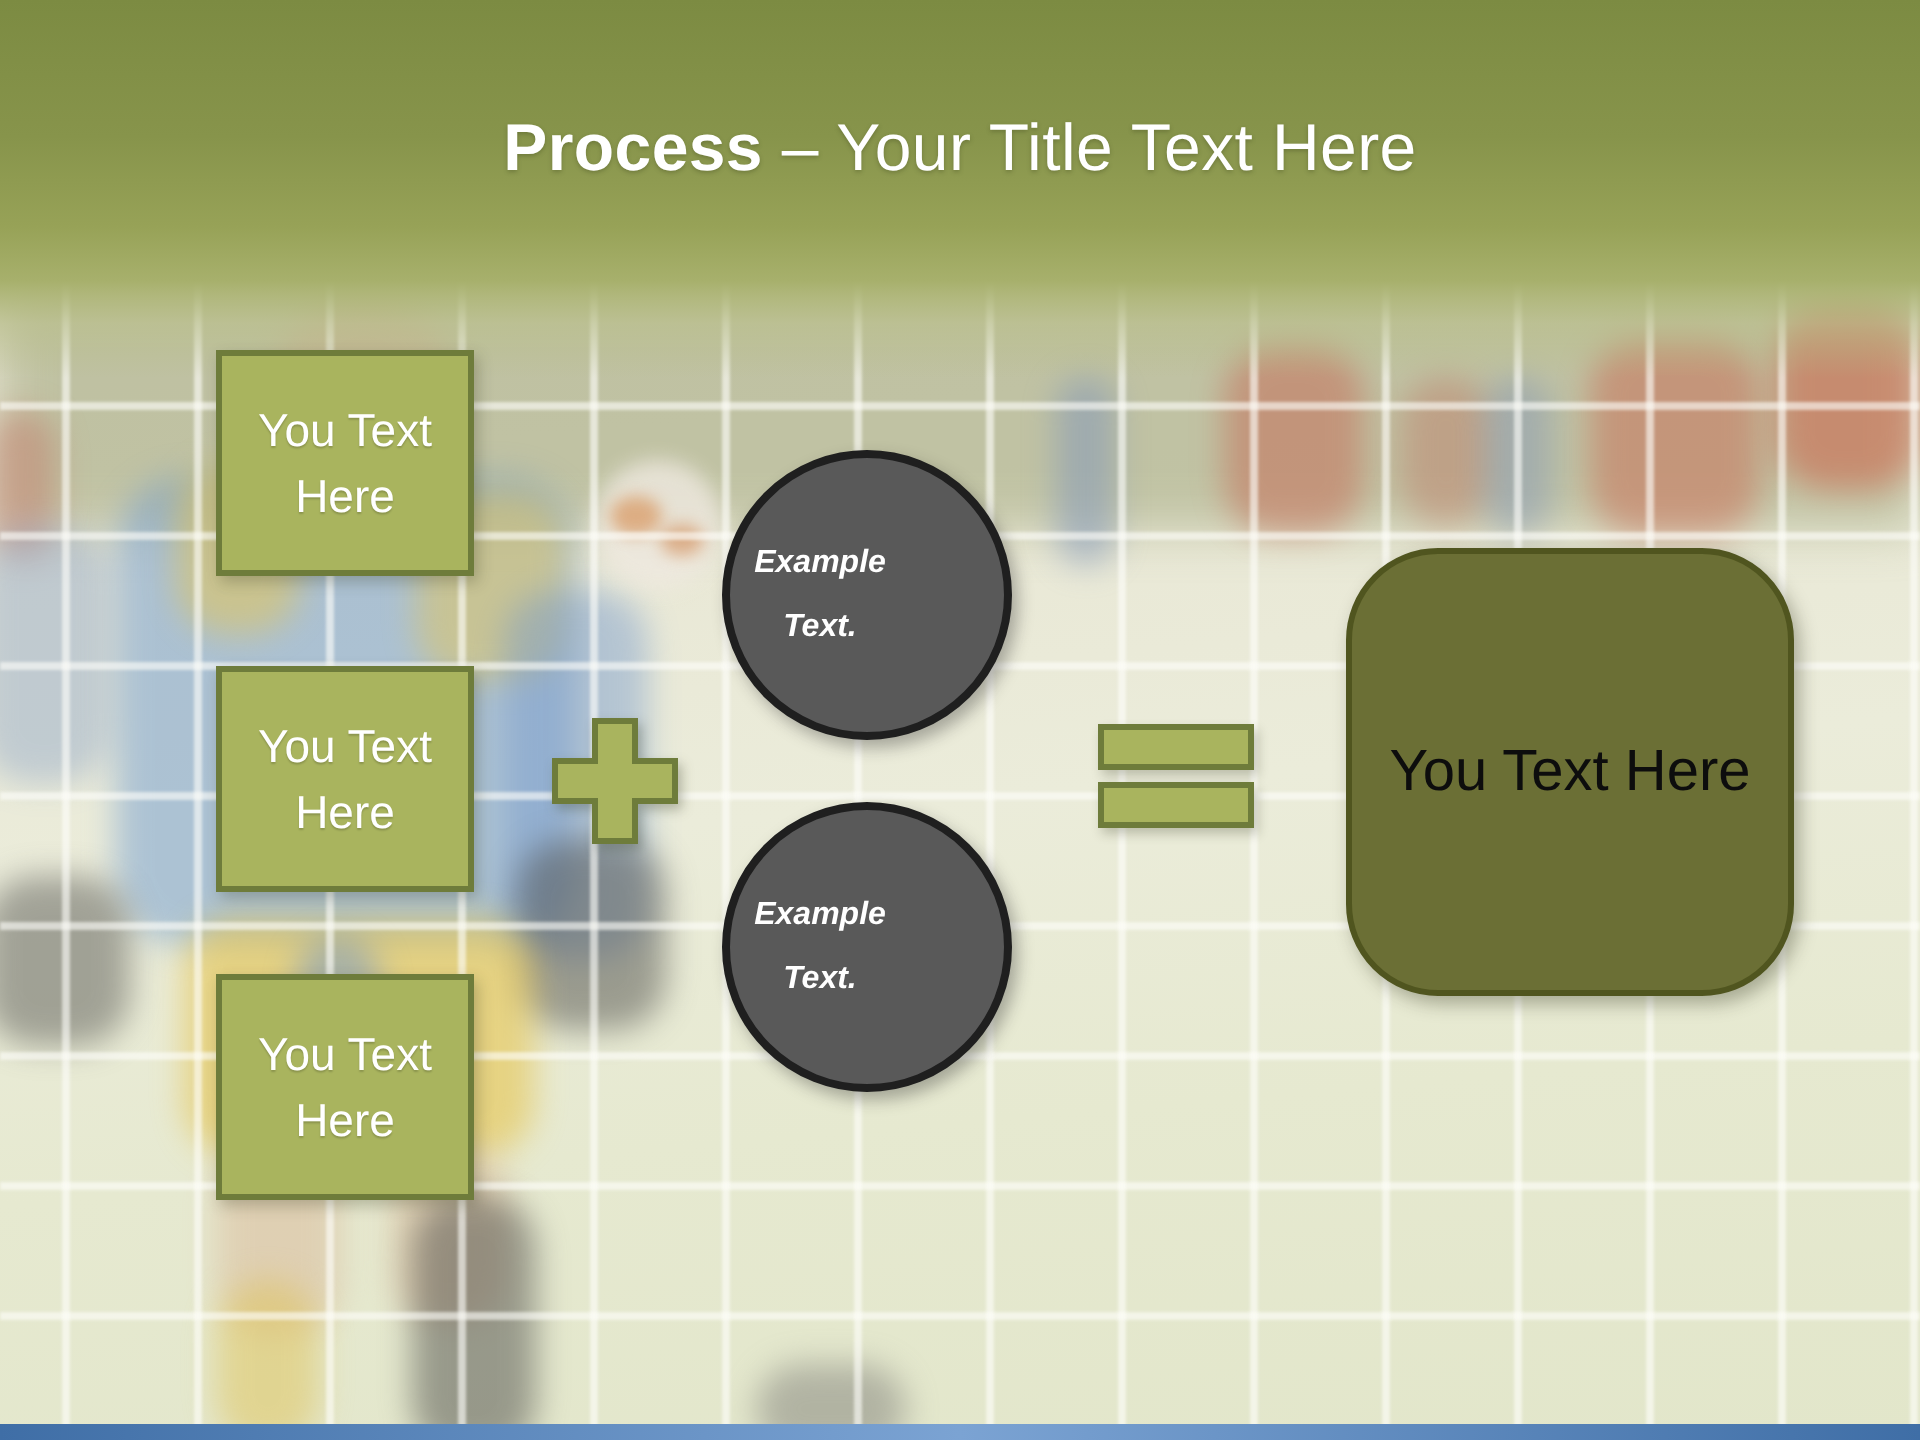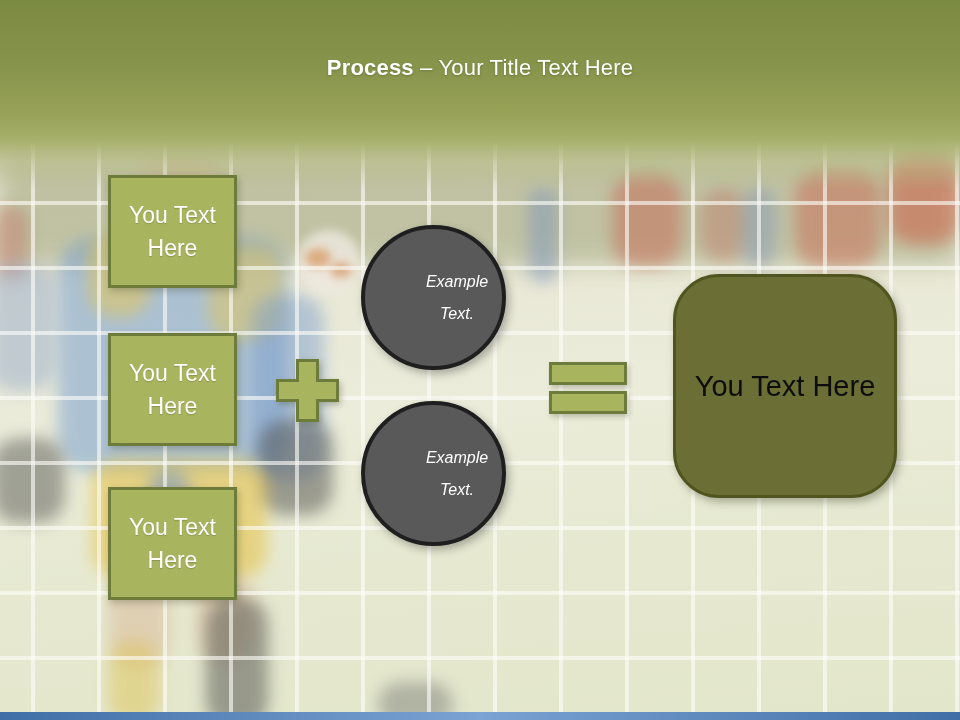--- a/index.html
+++ b/index.html
@@ -49,21 +49,21 @@
     position:absolute;left:0;top:0;width:960px;height:195px;
     background:linear-gradient(to bottom,#7c8b42 0%,#87944b 35%,#97a257 58%,#a7b06c 72%,rgba(183,189,135,.6) 83%,rgba(224,226,204,0) 97%);
   }
   .footer{
     position:absolute;left:0;bottom:0;width:960px;height:8px;
     background:linear-gradient(to right,#3f6ea6 0%,#7ba3d3 50%,#3f6ea6 100%);
   }
   
   .title{
     position:absolute;left:0;top:55px;width:960px;text-align:center;
-    font-size:22px;color:#fff;margin:0;font-weight:normal;letter-spacing:.2px;
+    font-size:33px;color:#fff;margin:0;font-weight:normal;letter-spacing:.2px;
     text-shadow:0 1px 2px rgba(60,70,30,.35);
   }
   .title .t-bold{font-weight:bold;}
   
   .gbox{
     position:absolute;left:108px;width:129px;height:113px;box-sizing:border-box;
     background:#a9b45e;border:3px solid #6e7c3b;
     display:flex;align-items:center;justify-content:center;text-align:center;
     color:#fff;font-size:23px;line-height:1.4;
     box-shadow:2px 3px 7px rgba(50,55,30,.28);
@@ -75,22 +75,22 @@
   .equals{position:absolute;left:549px;top:362px;width:78px;}
   .equals .bar{
     box-sizing:border-box;width:78px;height:23px;background:#a9b45e;border:3px solid #6e7c3b;
     box-shadow:2px 3px 5px rgba(50,55,30,.25);
   }
   .equals .bar + .bar{margin-top:6px;}
   
   .circle{
     position:absolute;left:361px;width:145px;height:145px;box-sizing:border-box;
     background:#595959;border:4px solid #1f1f1f;border-radius:50%;
-    display:flex;align-items:center;justify-content:flex-end;text-align:center;
-    color:#fff;font-size:16px;font-weight:normal;font-style:italic;line-height:1.95;
+    display:flex;align-items:center;justify-content:flex-start;text-align:center;
+    color:#fff;font-size:16px;font-weight:bold;font-style:italic;line-height:1.95;
     box-shadow:3px 4px 8px rgba(40,40,40,.35);
   }
   .circle span{display:block;width:90px;}
   .c1{top:225px;} .c2{top:401px;}
   
   .result{
     position:absolute;left:673px;top:274px;width:224px;height:224px;box-sizing:border-box;
     background:#6b6f35;border:3px solid #50551f;border-radius:46px;
     display:flex;align-items:center;justify-content:center;
     color:#0d0d0d;font-size:29px;white-space:nowrap;

